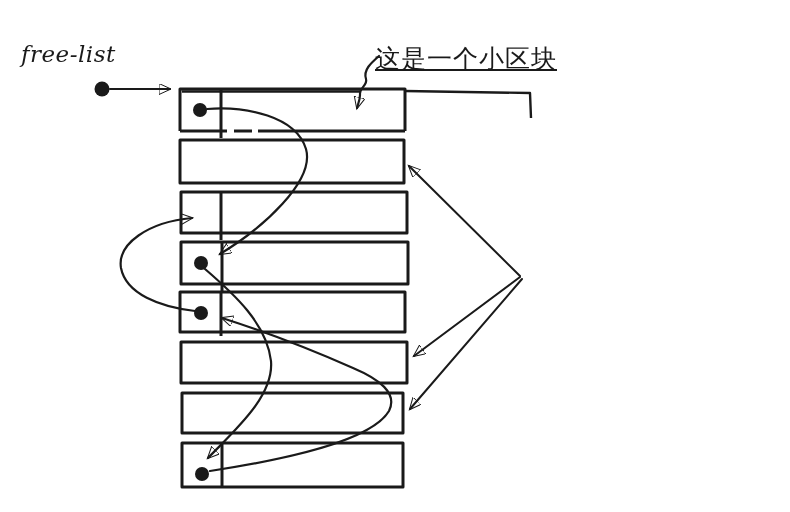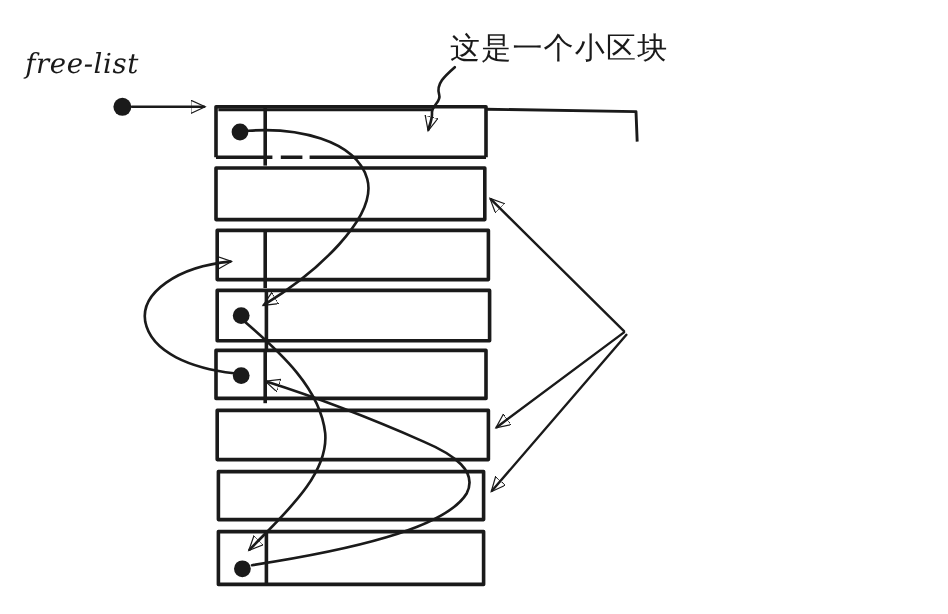--- a/index.html
+++ b/index.html
@@ -9,21 +9,21 @@
     background:var(--paper); overflow:hidden;
     font-family:"DejaVu Sans", sans-serif; color:var(--ink);
   }
   .canvas svg { position:absolute; left:0; top:0; }
   .lbl { position:absolute; white-space:nowrap; }
   .free-list-lbl {
     left:21px; top:41px; font-family:"DejaVu Serif", serif;
     font-style:italic; font-size:23px; letter-spacing:0.5px;
   }
   .top-note {
-    left:375px; top:23px; font-size:25px; letter-spacing:1px;
+    left:375px; top:42px; font-size:25px; letter-spacing:1px;text-decoration:underline;
   }
   .side-note {
     left:534px; top:239px; font-size:25px; line-height:32px; letter-spacing:0px;
   }
   .side-note .serif-it {
     font-family:"DejaVu Serif", serif; font-style:italic; font-size:23px;
   }
   svg path, svg line, svg rect { stroke:var(--ink,#1a1a1a); fill:none; }
   svg .blk { fill:#ffffff; stroke-width:3; }
   svg .div { stroke-width:3; }

